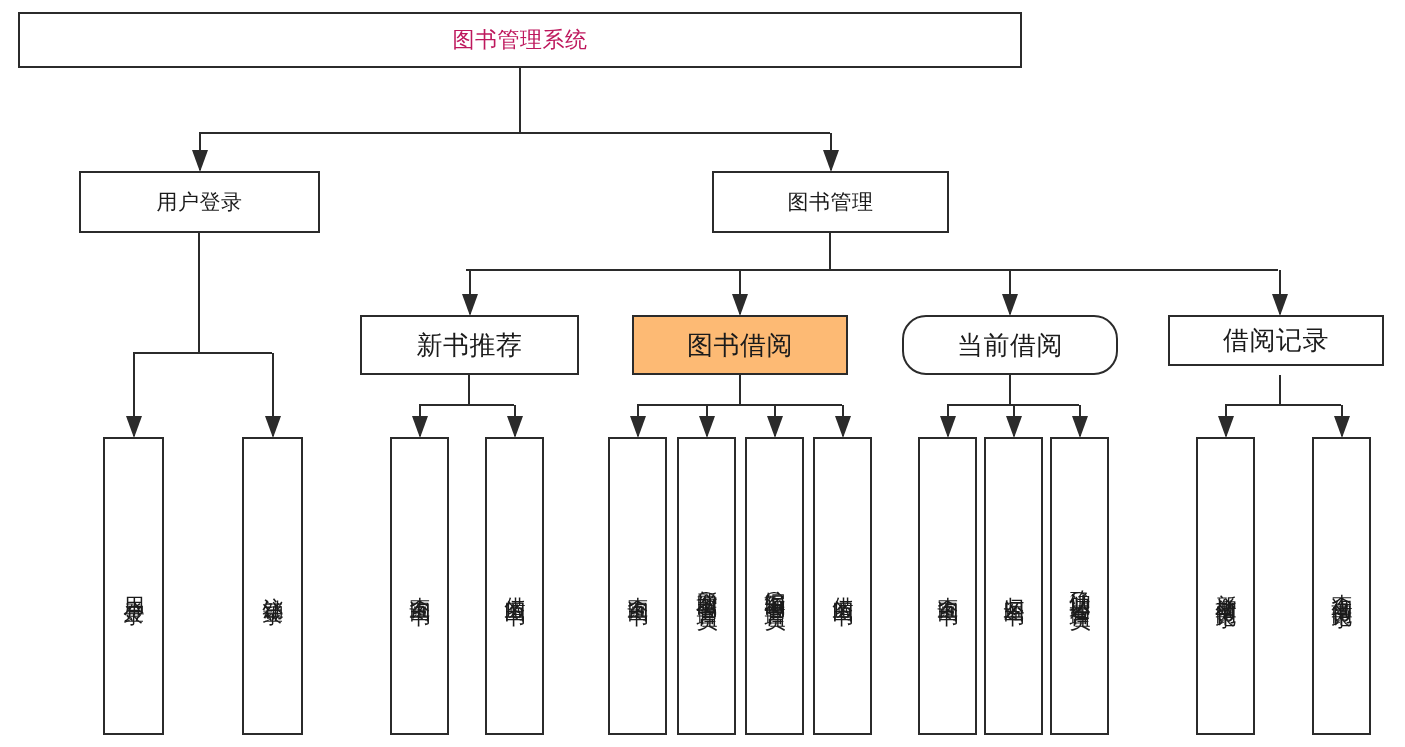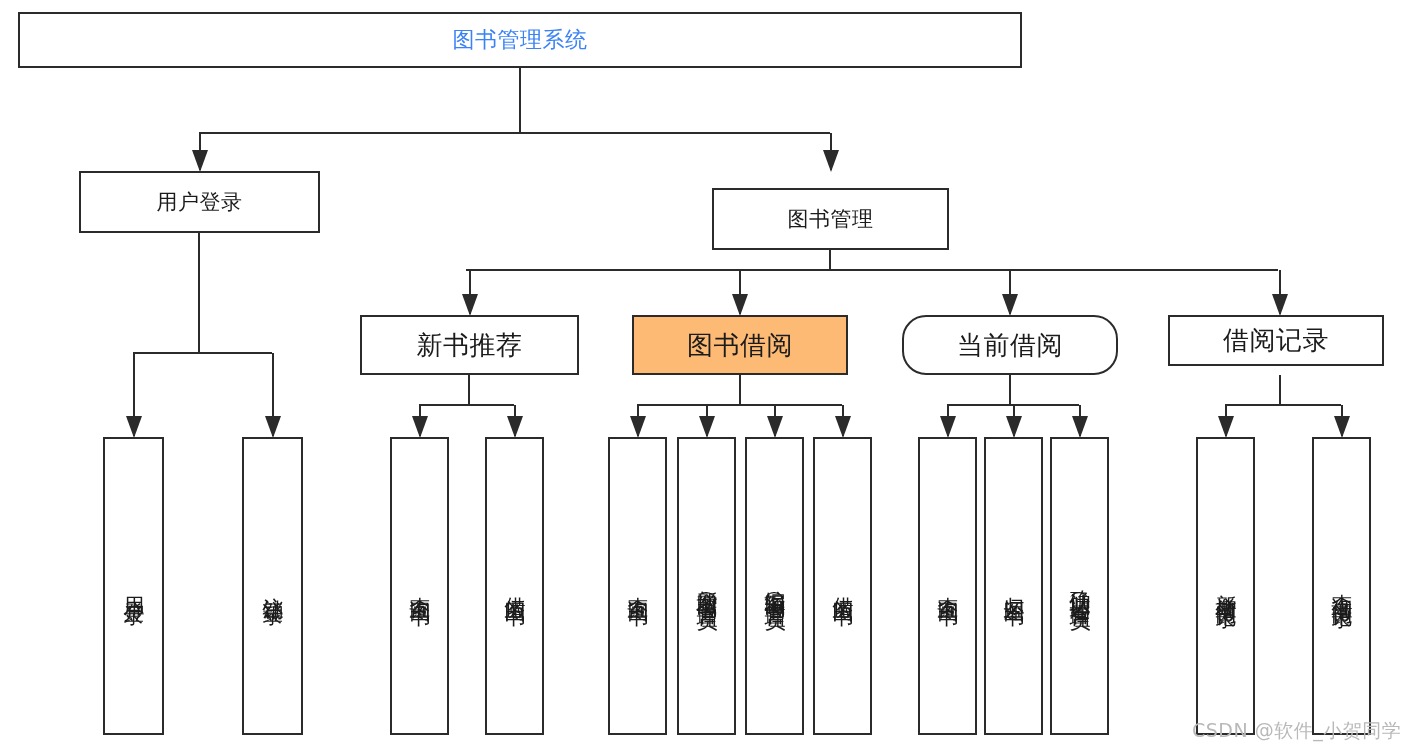--- a/index.html
+++ b/index.html
@@ -118,26 +118,26 @@
       <line x1="1080" y1="405" x2="1080" y2="436" stroke="#2b2b2b" stroke-width="2.4" shape-rendering="crispEdges"></line>
       <path d="M 1072 416 L 1088 416 L 1080 438 Z" fill="#2b2b2b"></path>
       <line x1="1226" y1="405" x2="1226" y2="436" stroke="#2b2b2b" stroke-width="2.4" shape-rendering="crispEdges"></line>
       <path d="M 1218 416 L 1234 416 L 1226 438 Z" fill="#2b2b2b"></path>
       <line x1="1342" y1="405" x2="1342" y2="436" stroke="#2b2b2b" stroke-width="2.4" shape-rendering="crispEdges"></line>
       <path d="M 1334 416 L 1350 416 L 1342 438 Z" fill="#2b2b2b"></path>
     </svg>
 
   <div id="node-layer">
       <div class="node-box level0" style="left: 18px; top: 12px; width: 1004px; height: 56px; border-color: rgb(43, 43, 43); background: rgb(255, 255, 255);">
-        <span class="node-label" style="color: #3b82f6;">图书管理系统</span>
+        <span class="node-label" style="color: #be185d;">图书管理系统</span>
       </div>
       <div class="node-box level1" style="left: 79px; top: 171px; width: 241px; height: 62px; border-color: rgb(43, 43, 43); background: rgb(255, 255, 255);">
         <span class="node-label" style="color: rgb(27, 27, 27);">用户登录</span>
       </div>
-      <div class="node-box level1" style="left: 712px; top: 171px; width: 237px; height: 62px; border-color: rgb(43, 43, 43); background: rgb(255, 255, 255); margin-top: 17px;">
+      <div class="node-box level1" style="left: 712px; top: 171px; width: 237px; height: 62px; border-color: rgb(43, 43, 43); background: rgb(255, 255, 255);">
         <span class="node-label" style="color: rgb(27, 27, 27);">图书管理</span>
       </div>
       <div class="node-box level2" style="left: 360px; top: 315px; width: 219px; height: 60px; border-color: rgb(43, 43, 43); background: rgb(255, 255, 255);">
         <span class="node-label" style="color: rgb(27, 27, 27);">新书推荐</span>
       </div>
       <div class="node-box level2" style="left: 632px; top: 315px; width: 216px; height: 60px; border-color: rgb(43, 43, 43); background: #fdba74;">
         <span class="node-label" style="color: rgb(27, 27, 27);">图书借阅</span>
       </div>
       <div class="node-box level2" style="left: 902px; top: 315px; width: 216px; height: 60px; border-color: rgb(43, 43, 43); background: rgb(255, 255, 255); border-radius: 24px;">
         <span class="node-label" style="color: rgb(27, 27, 27);">当前借阅</span>
@@ -179,15 +179,14 @@
         <span class="node-label" style="color: rgb(27, 27, 27);">确认归还（管理员）</span>
       </div>
       <div class="node-box level3 leaf" style="left: 1196px; top: 437px; width: 59px; height: 298px; border-color: rgb(43, 43, 43); background: rgb(255, 255, 255);">
         <span class="node-label" style="color: rgb(27, 27, 27);">新增借阅记录</span>
       </div>
       <div class="node-box level3 leaf" style="left: 1312px; top: 437px; width: 59px; height: 298px; border-color: rgb(43, 43, 43); background: rgb(255, 255, 255);">
         <span class="node-label" style="color: rgb(27, 27, 27);">查询借阅记录</span>
       </div>
     </div>
 
-  <div class="watermark" style="left: 1192px; top: 718px; color: rgb(185, 185, 185);">CSDN @软件_小贺同学</div>
 
 </div>
 
 </body></html>

